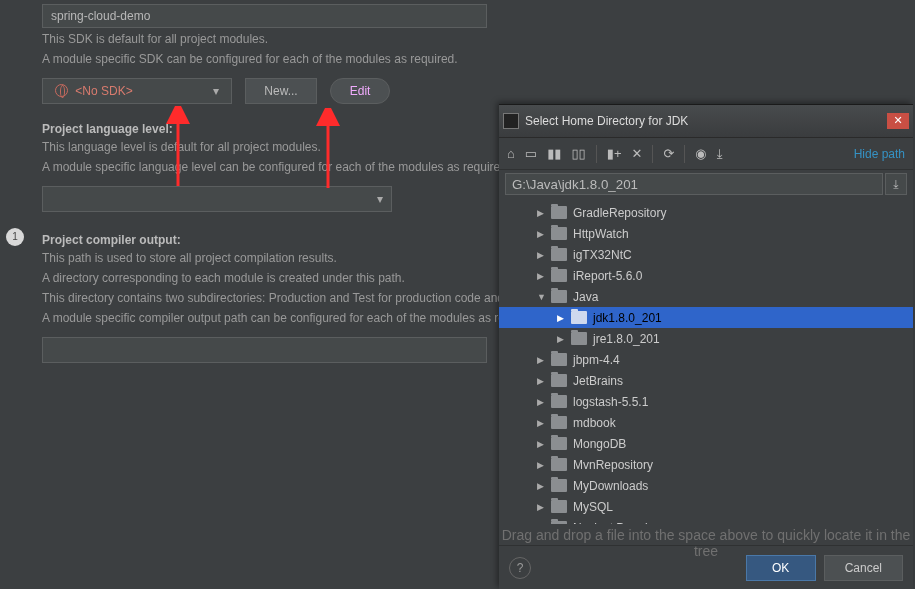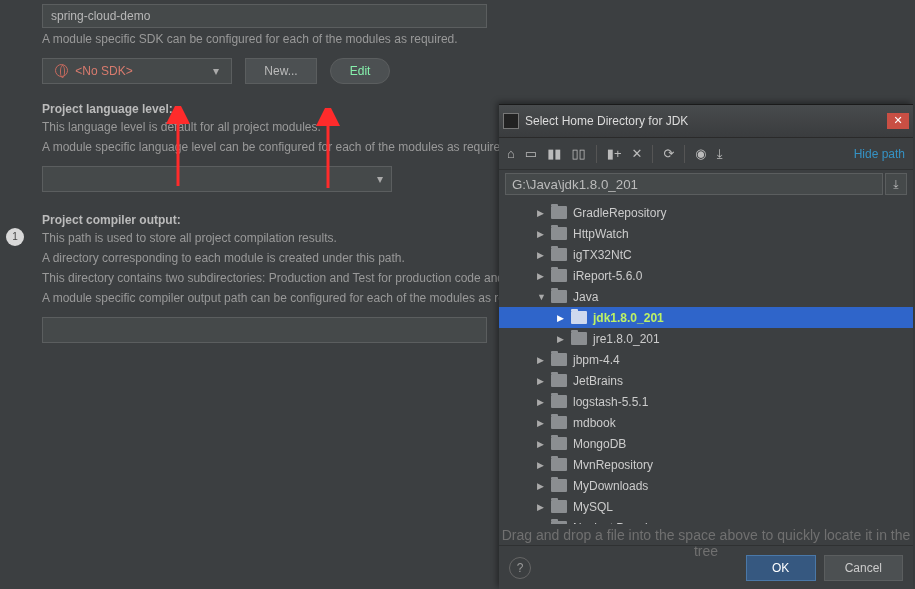--- a/index.html
+++ b/index.html
@@ -7,21 +7,21 @@
 .main { position: absolute; left: 0; top: 0; width: 915px; height: 589px; background: #3c3f41; }
 .badge { position: absolute; left: 6px; top: 228px; width: 18px; height: 18px; border-radius: 9px; background: #d8d8d8; color: #444; font-size: 10px; text-align: center; line-height: 18px; }
 .content { position: absolute; left: 42px; top: 0; right: 12px; }
 .input-wide { width: 445px; height: 24px; background: #45494a; border: 1px solid #5b5e5f; color: #b8b8b8; padding: 0 8px; font-size: 12px; }
 .section-title { font-weight: bold; color: #bbbbbb; margin-top: 18px; }
 .desc { color: #999; margin-top: 3px; line-height: 17px; }
 .row-gap { height: 10px; }
 .dropdown { display: inline-block; width: 190px; height: 26px; background: #45494a; border: 1px solid #5b5e5f; padding: 0 12px; line-height: 24px; color: #d87b6e; position: relative; }
 .dropdown .arrow { float: right; color: #aaa; }
 .btn { display: inline-block; height: 26px; padding: 0 18px; background: #4c5052; border: 1px solid #5b5e5f; color: #bbb; line-height: 24px; margin-left: 10px; cursor: pointer; text-align: center; min-width: 60px; }
-.btn.disabled { color: #86efac; border-radius: 13px; }
+.btn.disabled { color: #f0abfc; border-radius: 13px; }
 .dropdown2 { display: inline-block; width: 350px; height: 26px; background: #45494a; border: 1px solid #5b5e5f; padding: 0 10px; line-height: 24px; color: #bbb; position: relative; }
 .dropdown2 .arrow { position: absolute; right: 8px; color: #aaa; }
 .out-field { width: 445px; height: 26px; background: #45494a; border: 1px solid #5b5e5f; }
 .arrow-svg { position: absolute; pointer-events: none; }
 
 .dialog { position: absolute; left: 499px; top: 104px; width: 414px; height: 485px; background: #3c3f41; border-top: 1px solid #1a1a1a; box-shadow: -2px -2px 6px rgba(0,0,0,.4); }
 .titlebar { height: 24px; background: linear-gradient(#484b4d,#3a3c3e); border-bottom: 1px solid #2a2a2a; display: flex; align-items: center; padding: 16px 4px; }
 .titlebar .ico { width: 16px; height: 16px; background: #222; display: inline-block; margin-right: 6px; border: 1px solid #777; }
 .titlebar .title { color: #dcdcdc; flex: 1; }
 .titlebar .close { width: 22px; height: 16px; background: #c94f44; color: #fff; text-align: center; line-height: 14px; font-size: 11px; }
@@ -34,21 +34,21 @@
 .pathbar .go { width: 22px; height: 22px; background: #45494a; border: 1px solid #5b5e5f; color: #bbb; text-align: center; line-height: 20px; margin-left: 2px; cursor: pointer; }
 .tree { height: 326px; overflow: auto; padding-top: 4px; }
 .tree-row { height: 21px; display: flex; align-items: center; padding-left: 18px; cursor: pointer; }
 .tree-row.depth1 { padding-left: 38px; }
 .tree-row.depth2 { padding-left: 58px; }
 .tree-row .exp { width: 12px; color: #aaa; font-size: 9px; }
 .tree-row .folder { width: 16px; height: 13px; background: #8b8e91; border-radius: 1px; margin: 0 6px 0 2px; position: relative; }
 .tree-row .folder::before { content: ""; position: absolute; top: -2.5px; left: 0; width: 7px; height: 2.5px; background: #8b8e91; border-radius: 1px 1px 0 0; }
 .tree-row .lbl { color: #ccc; }
 .tree-row.selected { background: #2f65ca; }
-.tree-row.selected .lbl { color: #bef264; font-weight: bold; }
+.tree-row.selected .lbl { color: #000000; }
 .tree-row.selected .exp { color: #fff; }
 .tree-row.selected .folder { background: #cfd9ee; }
 .tree-row.selected .folder::before { background: #cfd9ee; }
 .dragline { color: #707070; font-size: 14px; text-align: center; padding: 3px 0; }
 .dlg-footer { position: absolute; bottom: 0; left: 0; right: 0; height: 44px; border-top: 1px solid #2f3132; display: flex; align-items: center; padding: 0 10px; }
 .help { width: 22px; height: 22px; border-radius: 11px; border: 1px solid #666; color: #999; text-align: center; line-height: 20px; }
 .dlg-btn { margin-left: 8px; height: 26px; padding: 0 20px; border: 1px solid #5b5e5f; background: #4c5052; color: #ccc; line-height: 24px; cursor: pointer; }
 .dlg-btn.primary { background: #365880; border-color: #4a78a8; color: #fff; min-width: 70px; text-align: center; }
 .spacer { flex: 1; }
 .reddish { color: #d87b6e; }
@@ -57,20 +57,21 @@
 </style>
 </head>
 <body>
 
 <div class="main">
   <div class="badge">1</div>
   <div class="content">
     <div style="height:4px"></div>
     <input class="input-wide" value="spring-cloud-demo" style="">
 
+    <div class="desc">This SDK is default for all project modules.</div>
     <div class="desc">A module specific SDK can be configured for each of the modules as required.</div>
     <div class="row-gap"></div>
     <div>
       <span class="dropdown">
         <span class="globe"></span>
         <span class="reddish">&lt;No SDK&gt;</span>
         <span class="arrow">▾</span>
       </span>
       <span class="btn">New...</span>
       <span class="btn disabled">Edit</span>

